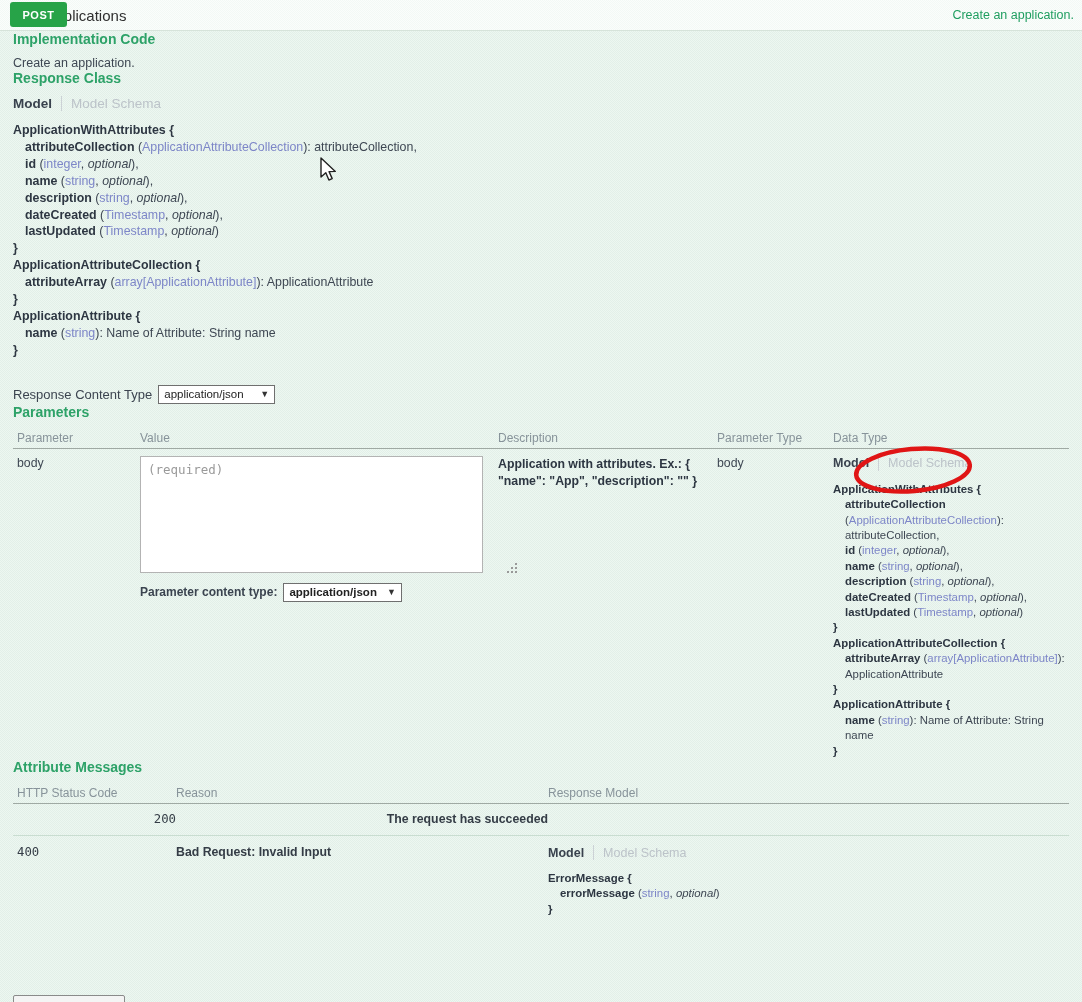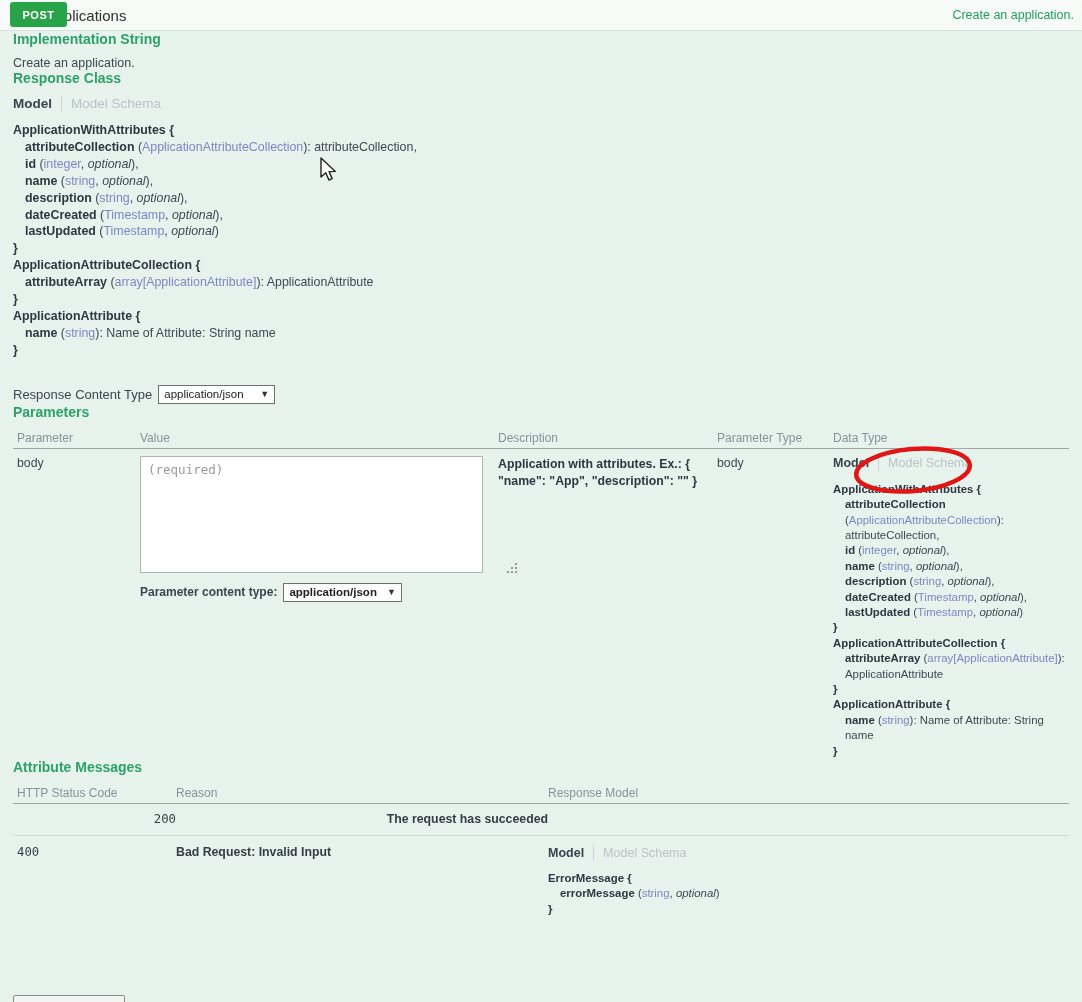--- a/index.html
+++ b/index.html
@@ -109,21 +109,21 @@
 <body>
 
 <div class="topbar">
   <span class="post-badge">POST</span>
   <span class="endpoint-path">/applications</span>
   <a class="action-link">Create an application.</a>
 </div>
 
 <div class="content">
 
-  <h3 class="sec notes-title">Implementation String</h3>
+  <h3 class="sec notes-title">Implementation Code</h3>
   <p class="notes-text">Create an application.</p>
 
   <h3 class="sec rc-title">Response Class</h3>
   <div class="tabs tabs-main">
     <span class="tab active">Model</span>
     <span class="tab-sep"></span>
     <span class="tab inactive">Model Schema</span>
   </div>
   <div class="sig">
       <div class="sig-line"><span class="tk-prop">ApplicationWithAttributes {</span></div>

